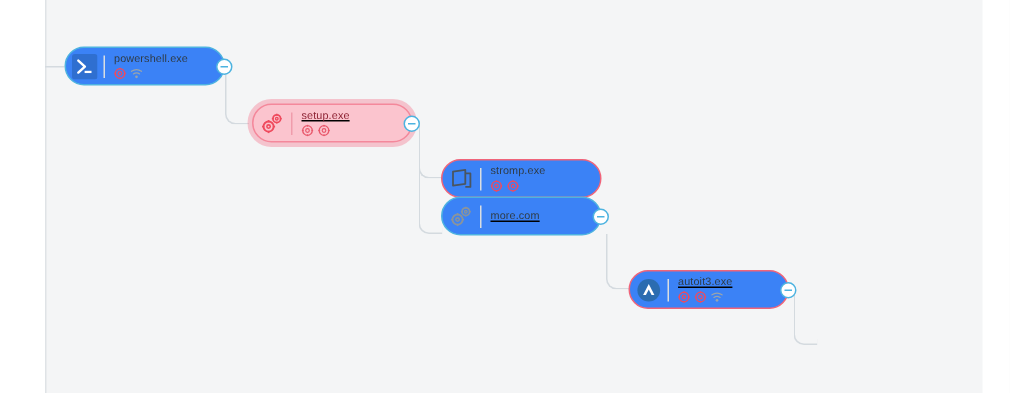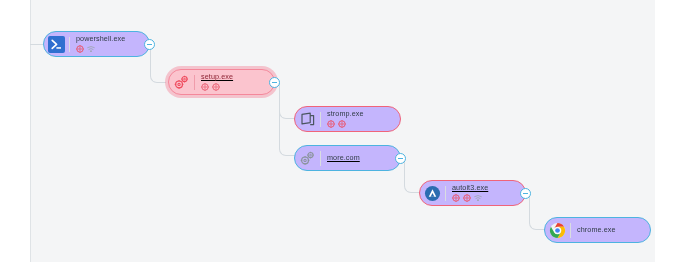--- a/index.html
+++ b/index.html
@@ -57,21 +57,21 @@
   }
 
   
   .node {
     position: absolute;
     display: flex;
     align-items: center;
     height: 26px;
     box-sizing: border-box;
     border-radius: 14px;
-    background: #c4b5fd;
+    background: #3b82f6;
     border: 1.6px solid #4db3e0;
     padding: 0 4px 0 3px;
   }
   .node.alert {
     border-color: #f0647a;
   }
   .node.selected {
     background: #fbc4ce;
     border-color: #f4889b;
     box-shadow: 0 0 0 3px rgba(244,136,155,0.45);
@@ -269,21 +269,21 @@
               <rect x="4.5" y="0.2" width="1" height="1.6" fill="#ef4b5e"></rect>
               <rect x="4.5" y="8.2" width="1" height="1.6" fill="#ef4b5e"></rect>
               <rect x="0.2" y="4.5" width="1.6" height="1" fill="#ef4b5e"></rect>
               <rect x="8.2" y="4.5" width="1.6" height="1" fill="#ef4b5e"></rect>
             </svg>
           </span>
         </span>
       </div>
     </div>
 
-    <div class="node" style="left:294px; top:145px; width:107px;text-decoration:underline;">
+    <div class="node" style="left:294px; top:131px; width:107px;text-decoration:underline;">
       <div class="node-icon">
         <svg width="17" height="17" viewBox="0 0 18 18">
           <circle cx="6.4" cy="11" r="3.6" fill="none" stroke="#8a949c" stroke-width="1.3"></circle>
           <circle cx="6.4" cy="11" r="1.2" fill="none" stroke="#8a949c" stroke-width="1.1"></circle>
           <rect x="5.8" y="6.4" width="1.2" height="1.6" fill="#8a949c"></rect>
           <rect x="5.8" y="14" width="1.2" height="1.6" fill="#8a949c"></rect>
           <rect x="1.8" y="10.4" width="1.6" height="1.2" fill="#8a949c"></rect>
           <rect x="9.4" y="10.4" width="1.6" height="1.2" fill="#8a949c"></rect>
           <circle cx="12.2" cy="5.4" r="2.7" fill="none" stroke="#8a949c" stroke-width="1.2"></circle>
           <circle cx="12.2" cy="5.4" r="0.9" fill="none" stroke="#8a949c" stroke-width="1"></circle>
@@ -341,31 +341,15 @@
               <circle cx="5" cy="7.8" r="1.1" fill="#9aa4ab"></circle>
             </svg>
           </span>
         </span>
       </div>
       <div class="toggle" style="right:-6px; top:7px;">
         <span class="bar"></span>
       </div>
     </div>
 
-    <div class="node" style="left:544px; top:217px; width:107px;">
-      <div class="node-icon">
-        <svg width="17" height="17" viewBox="0 0 18 18">
-          <circle cx="9" cy="9" r="8" fill="#f1f3f4"></circle>
-          <path d="M9 1 A8 8 0 0 1 15.93 5 L9 5 A4 4 0 0 0 5.54 7 Z" fill="#ea4335"></path>
-          <path d="M15.93 5 A8 8 0 0 1 9 17 L12.46 11 A4 4 0 0 0 9 5 Z" fill="#fbbc05"></path>
-          <path d="M9 17 A8 8 0 0 1 2.07 5 L5.54 11 A4 4 0 0 0 12.46 11 Z" fill="#34a853"></path>
-          <circle cx="9" cy="9" r="3.5" fill="#ffffff"></circle>
-          <circle cx="9" cy="9" r="2.5" fill="#4285f4"></circle>
-        </svg>
-      </div>
-      <div class="divider"></div>
-      <div class="node-body">
-        <span class="node-label">chrome.exe</span>
-      </div>
-    </div>
 
   </div>
 </div>
 
 </body></html>

